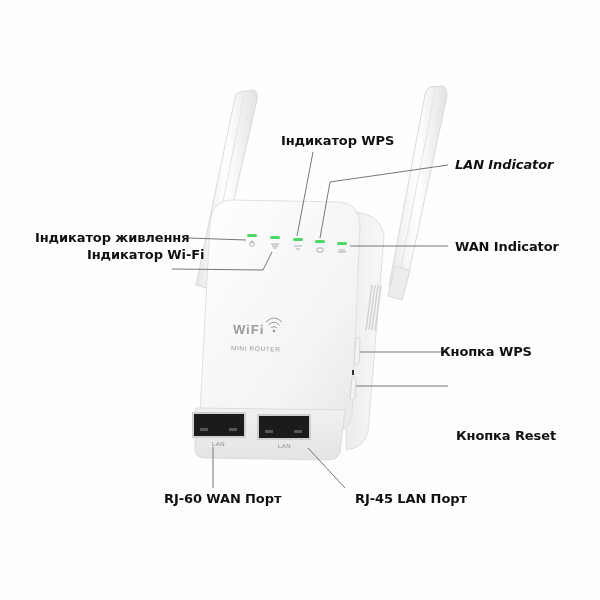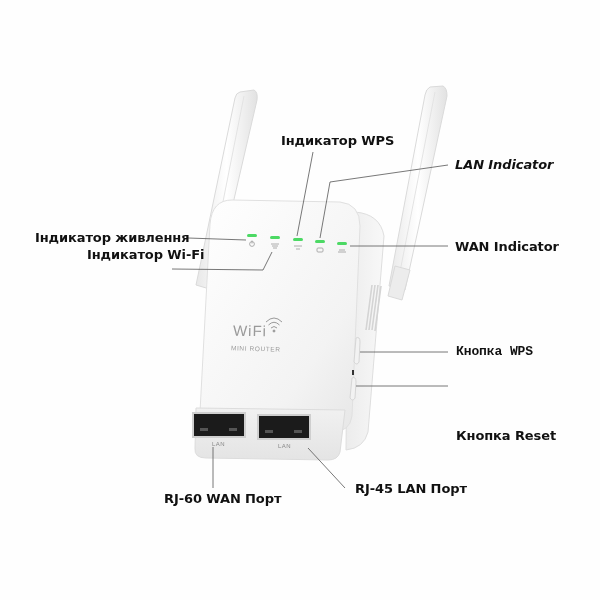--- a/index.html
+++ b/index.html
@@ -3,21 +3,21 @@
   <meta charset="utf-8">
   <style>
     html, body { margin:0; padding:0; background:#fefefe; }
     body { width:600px; height:600px; position:relative; overflow:hidden;
            font-family:"DejaVu Sans", "Liberation Sans", sans-serif; }
     .stage { position:absolute; left:0; top:0; width:600px; height:600px; }
     svg.art { position:absolute; left:0; top:0; }
     .label { position:absolute; font-size:13px; font-weight:bold; color:#111;
              white-space:nowrap; line-height:1; letter-spacing:-0.1px; }
     .brand { position:absolute; color:#9a9a9a; font-family:"Liberation Sans", sans-serif; }
-    .brand-main { left:233px; top:322px; font-size:15px; font-weight:normal; letter-spacing:1px; transform:rotate(1deg); }
+    .brand-main { left:233px; top:322px; font-size:13px; font-weight:bold; letter-spacing:1px; transform:rotate(1deg); }
     .brand-sub { left:231px; top:345px; font-size:6.5px; letter-spacing:0.6px; transform:rotate(1.5deg); }
     .port-label { position:absolute; font-size:6px; color:#888; font-family:"Liberation Sans", sans-serif; letter-spacing:0.4px; }
   </style>
 </head>
 <body>
 
 <div class="stage">
   <svg class="art" width="600" height="600" viewBox="0 0 600 600">
     <defs>
       <linearGradient id="bodyGrad" x1="0" y1="0" x2="1" y2="1">
@@ -133,17 +133,17 @@
   <div class="brand brand-sub">MINI ROUTER</div>
 
   <div class="port-label" style="left:212px; top:441px;">LAN</div>
   <div class="port-label" style="left:278px; top:443px;">LAN</div>
 
   <div class="label" style="left:35px; top:231px;">Індикатор живлення</div>
   <div class="label" style="left:58px; top:248px;margin-left:29px;">Індикатор Wi-Fi</div>
   <div class="label" style="left:281px; top:134px;">Індикатор WPS</div>
   <div class="label" style="left:455px; top:158px;font-style:italic;">LAN Indicator</div>
   <div class="label" style="left:455px; top:240px;">WAN Indicator</div>
-  <div class="label" style="left:456px; top:345px;font-family:Liberation Mono, monospace;">Кнопка WPS</div>
+  <div class="label" style="left:440px; top:345px;">Кнопка WPS</div>
   <div class="label" style="left:456px; top:381px;margin-top:48px;">Кнопка Reset</div>
   <div class="label" style="left:164px; top:492px;">RJ-60 WAN Порт</div>
-  <div class="label" style="left:355px; top:482px;text-align:center;">RJ-45 LAN Порт</div>
+  <div class="label" style="left:355px; top:492px;text-align:center;">RJ-45 LAN Порт</div>
 </div>
 
 </body></html>

